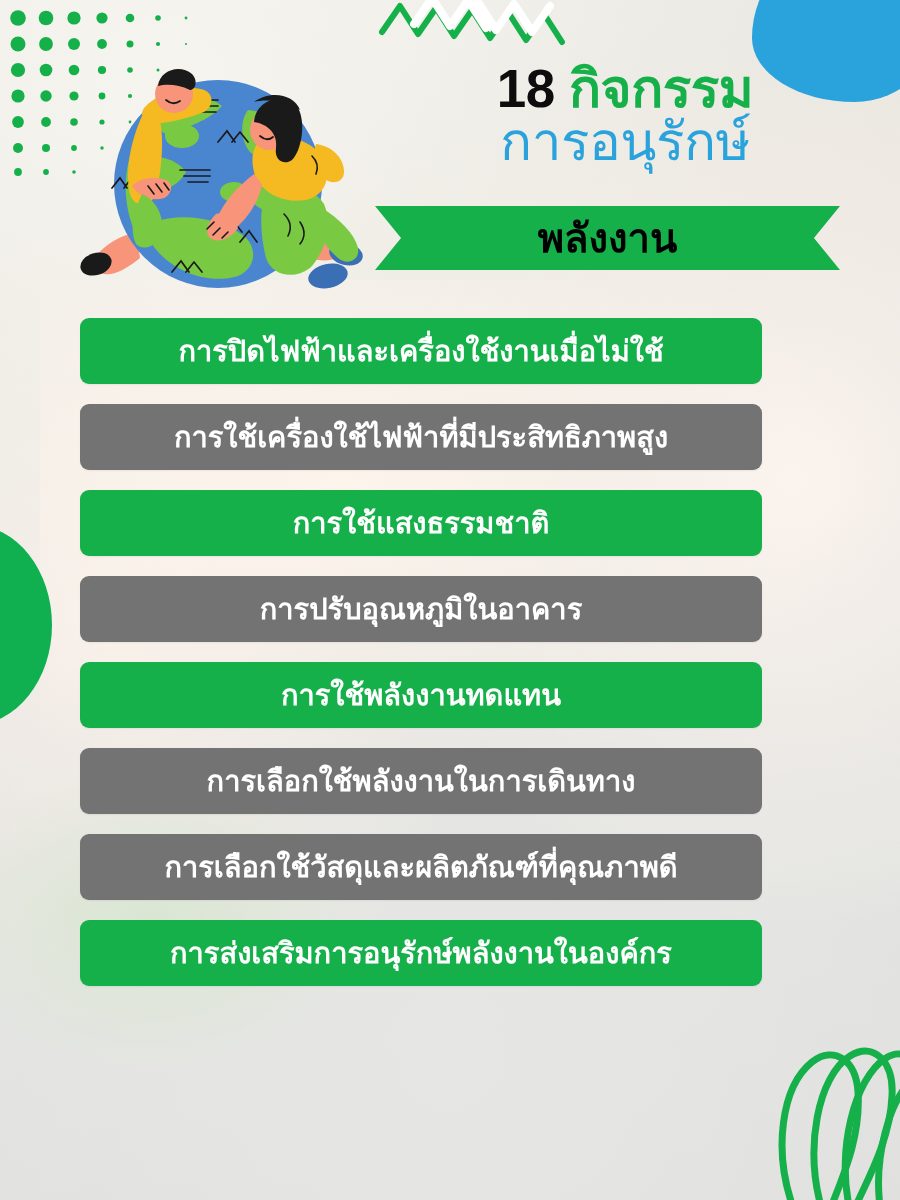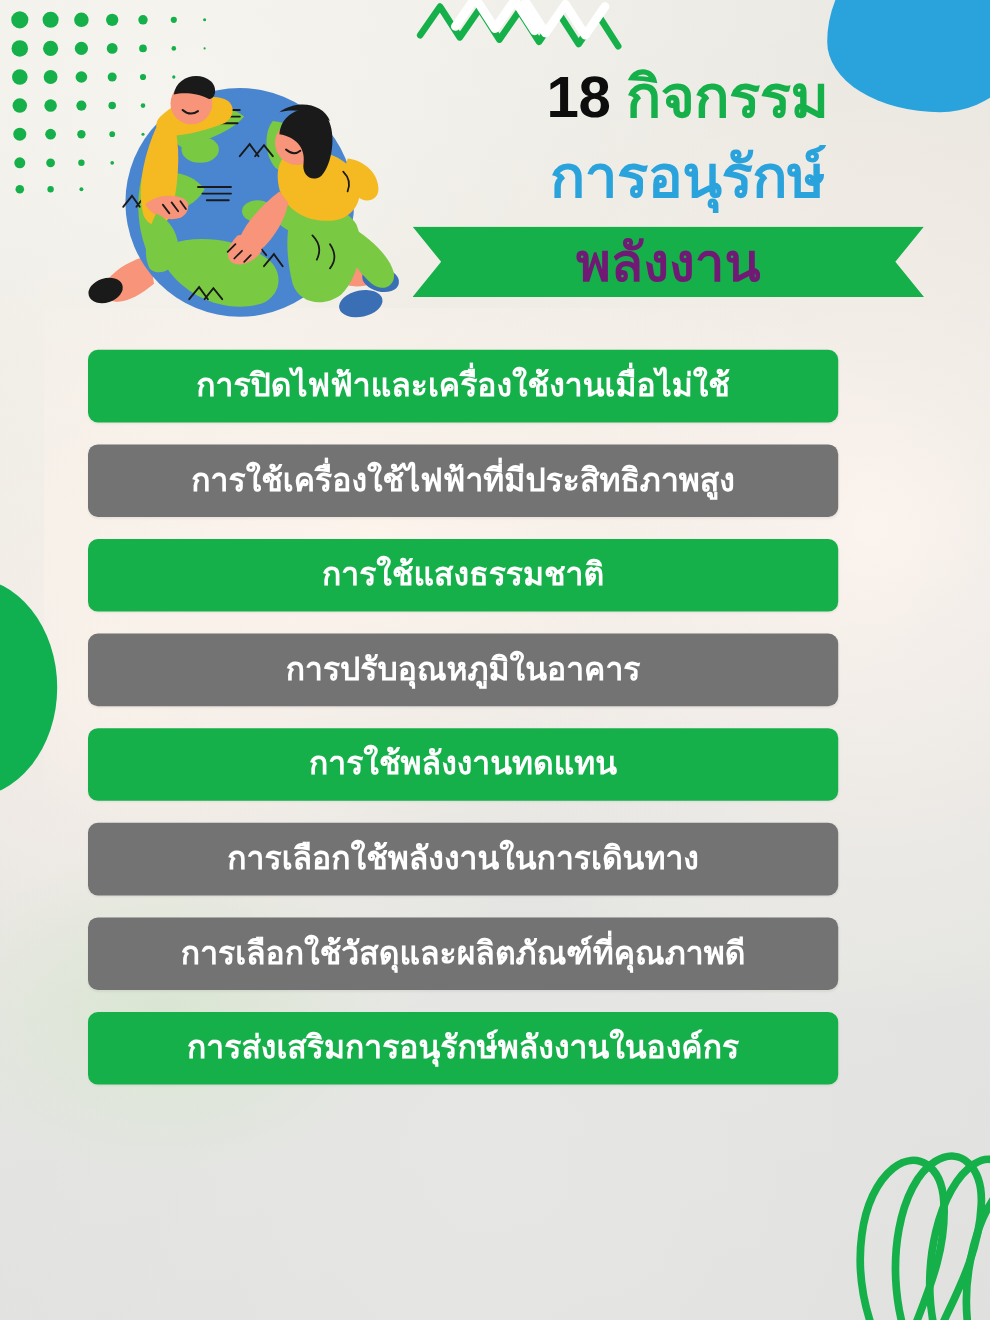--- a/index.html
+++ b/index.html
@@ -69,40 +69,40 @@
   
   .title-block {
     position:absolute; left:400px; top:62px;
     width:450px; text-align:center;
     line-height:1.0;
   }
   .title-line1 { font-size:53px; font-weight:bold; letter-spacing:-0.5px; white-space:nowrap; }
   .t-num   { color:#0d0d0d; }
   .t-green { color:#16b04b; }
   .title-line2 {
-    font-size:53px; font-weight:bold; color:#2aa3dd;
-    margin-top:20px; letter-spacing:-0.5px; white-space:nowrap;
+    font-size:53px; font-weight:normal; color:#2aa3dd;
+    margin-top:0; letter-spacing:-0.5px; white-space:nowrap;
   }
 
   
   .ribbon {
     position:absolute; left:375px; top:206px;
     width:465px; height:64px;
     background:#16b04b;
     clip-path:polygon(0 0, 100% 0, 100% 100%, 0 100%, 5.6% 50%);
     display:flex; align-items:center; justify-content:center;
   }
   .ribbon.cut {
     clip-path:polygon(
       0% 0%, 100% 0%, 94.4% 50%, 100% 100%,
       0% 100%, 5.6% 50%
     );
   }
   .ribbon-text {
-    font-size:48px; font-weight:bold; color:#701a75;
+    font-size:40px; font-weight:bold; color:#000000;
     letter-spacing:0px; white-space:nowrap;
   }
 
   
   .bar-list {
     position:absolute; left:80px; top:318px;
     width:738px;
   }
   .bar {
     width:682px; height:66px;

